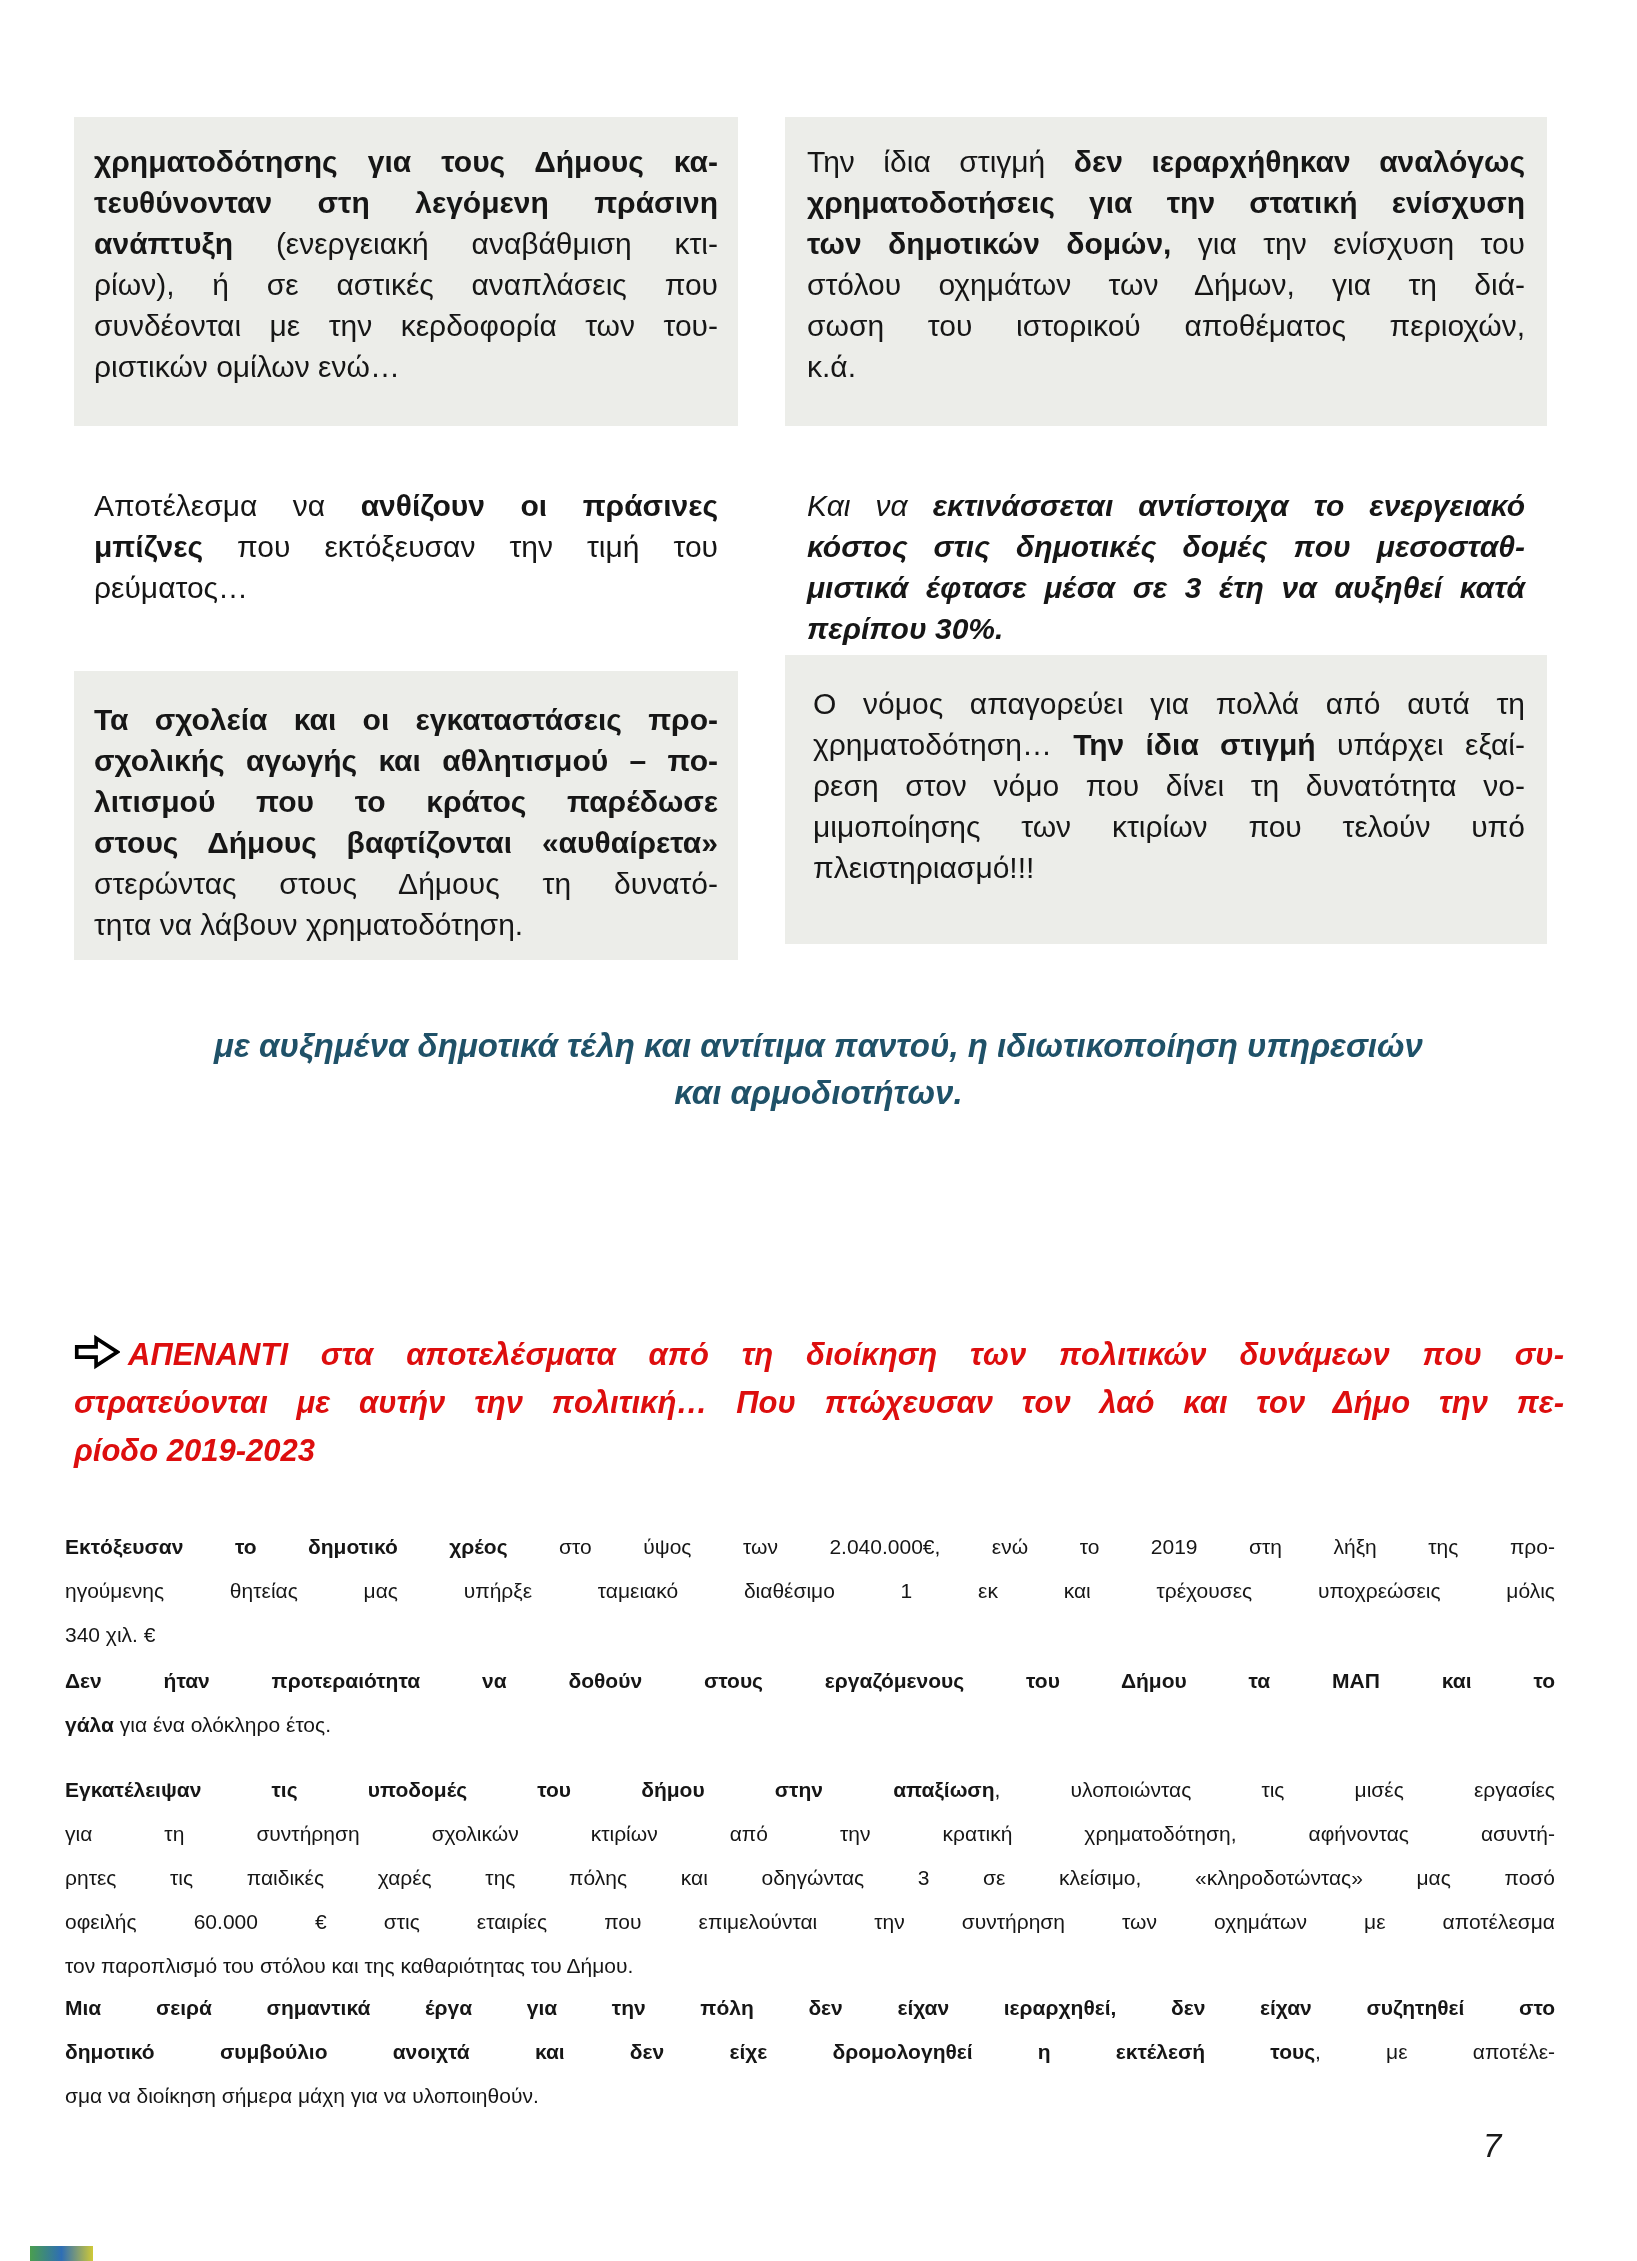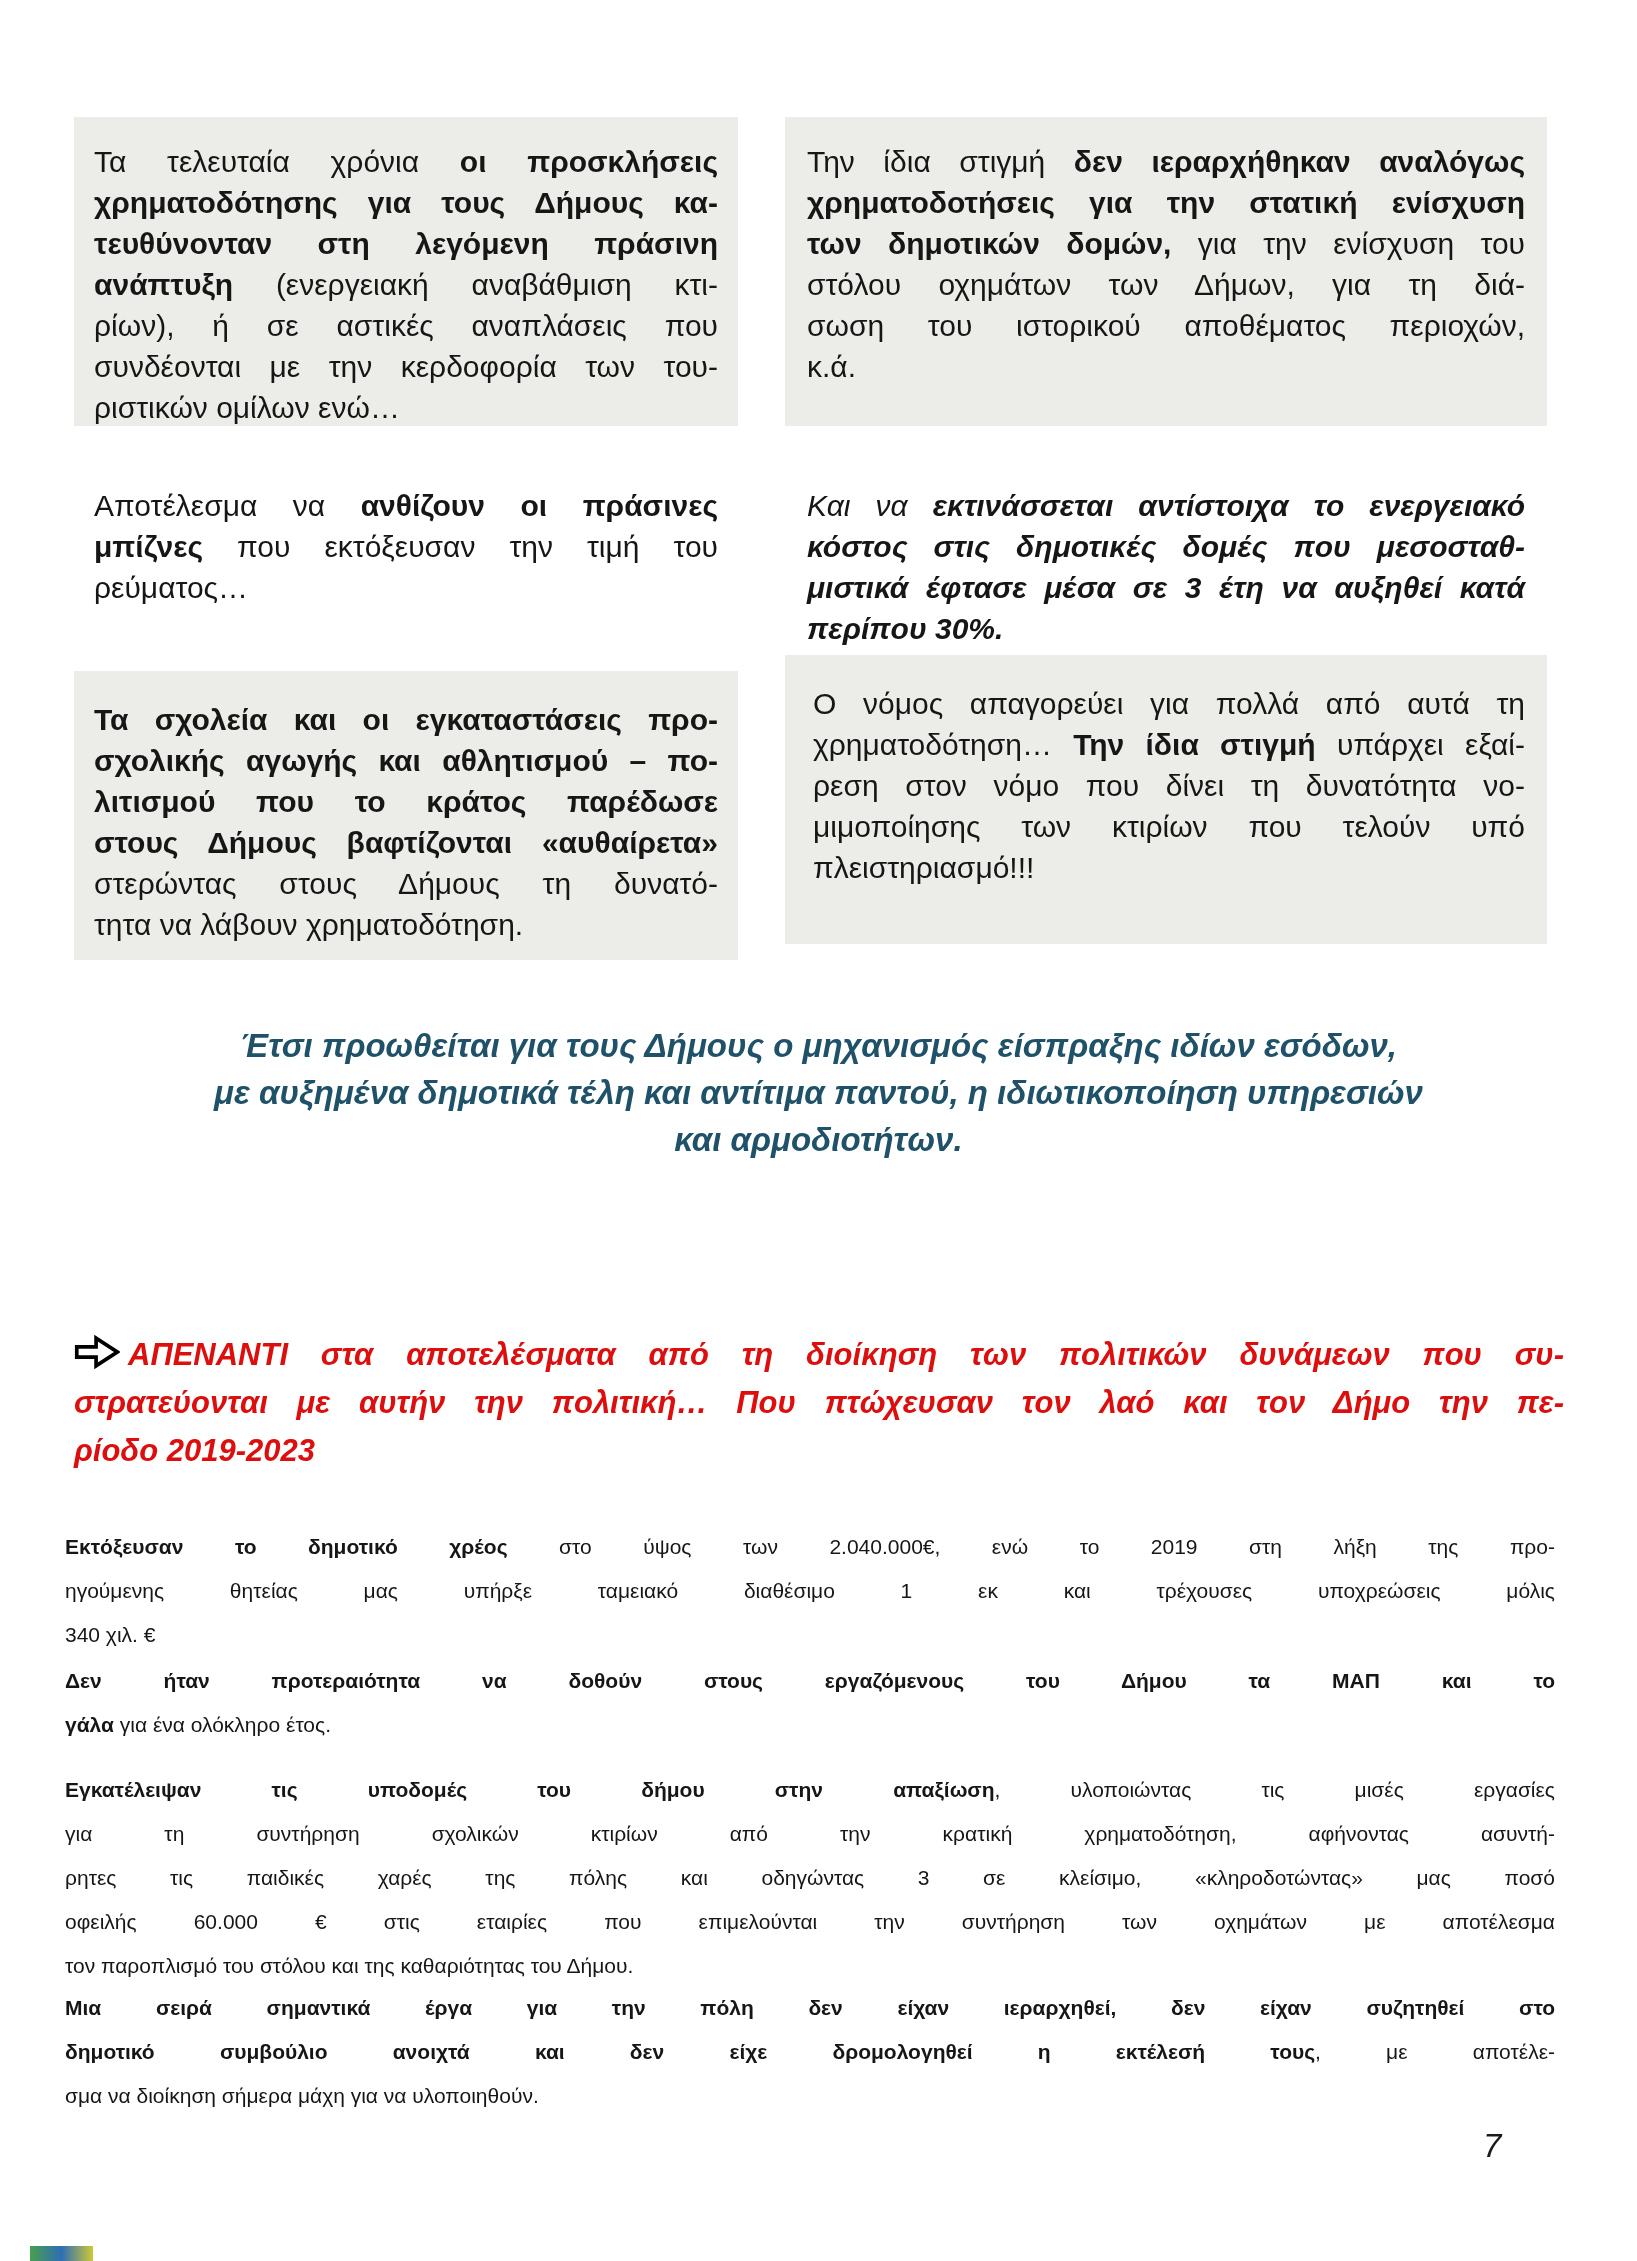--- a/index.html
+++ b/index.html
@@ -49,21 +49,20 @@
   }
   .corner-strip{
     position:absolute;left:30px;top:2246px;width:63px;height:15px;
     background:linear-gradient(90deg,#4a9e4f,#2e6eb5,#cfc937);
   }
 </style>
 </head>
 <body>
 
 <div id="b-r1l" class="block bg">
-    <div class="ln"><span>Τα τελευταία χρόνια </span><span class="b">οι προσκλήσεις</span></div>
     <div class="ln"><span class="b">χρηματοδότησης για τους Δήμους κα-</span></div>
     <div class="ln"><span class="b">τευθύνονταν στη λεγόμενη πράσινη</span></div>
     <div class="ln"><span class="b">ανάπτυξη</span><span> (ενεργειακή αναβάθμιση κτι-</span></div>
     <div class="ln"><span>ρίων), ή σε αστικές αναπλάσεις που</span></div>
     <div class="ln"><span>συνδέονται με την κερδοφορία των του-</span></div>
     <div class="ln last"><span>ριστικών ομίλων ενώ…</span></div>
   </div>
 <div id="b-r1r" class="block bg">
     <div class="ln"><span>Την ίδια στιγμή </span><span class="b">δεν ιεραρχήθηκαν αναλόγως</span></div>
     <div class="ln"><span class="b">χρηματοδοτήσεις για την στατική ενίσχυση</span></div>
@@ -95,21 +94,20 @@
   </div>
 <div id="b-r3r" class="block bg">
     <div class="ln"><span>Ο νόμος απαγορεύει για πολλά από αυτά τη</span></div>
     <div class="ln"><span>χρηματοδότηση… </span><span class="b">Την ίδια στιγμή</span><span> υπάρχει εξαί-</span></div>
     <div class="ln"><span>ρεση στον νόμο που δίνει τη δυνατότητα νο-</span></div>
     <div class="ln"><span>μιμοποίησης των κτιρίων που τελούν υπό</span></div>
     <div class="ln last"><span>πλειστηριασμό!!!</span></div>
   </div>
 
 <div class="blue-heading">
-  <div class="ln">Έτσι προωθείται για τους Δήμους ο μηχανισμός είσπραξης ιδίων εσόδων,</div>
   <div class="ln">με αυξημένα δημοτικά τέλη και αντίτιμα παντού, η ιδιωτικοποίηση υπηρεσιών</div>
   <div class="ln">και αρμοδιοτήτων.</div>
 </div>
 
 <div class="red-heading">
   <div class="ln">
     <span class="arrow"><svg width="46" height="40" viewBox="0 0 50 40" xmlns="http://www.w3.org/2000/svg">
           <path d="M3 14.5 H24 V5 L47 20 L24 35 V25.5 H3 Z" fill="#ffffff" stroke="#000000" stroke-width="4" stroke-linejoin="miter"></path>
         </svg></span><span>ΑΠΕΝΑΝΤΙ στα αποτελέσματα από τη διοίκηση των πολιτικών δυνάμεων που συ-</span>
   </div>

